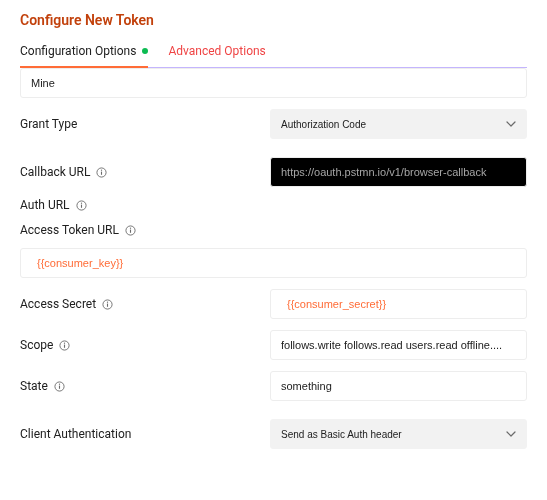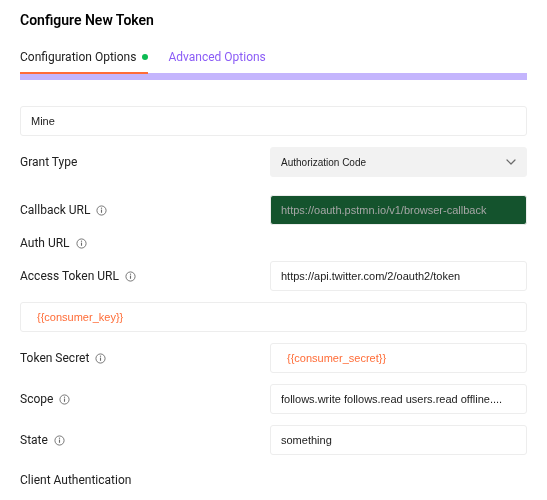--- a/index.html
+++ b/index.html
@@ -8,33 +8,33 @@
     font-size: 12px;
     color: #212121;
     background: #fff;
     width: 547px;
     height: 500px;
     padding: 12px 20px 18px 20px;
   }
   .title {
     font-size: 14px;
     font-weight: 600;
-    color: #000000;
-    margin-bottom: 18px;
+    color: #c2410c;
+    margin-bottom: 12px;
   }
   .tabs {
     display: flex;
     gap: 20px;
-    border-bottom: 7px solid #c4b5fd;
-    margin-bottom: 26px;
+    border-bottom: 1px solid #c4b5fd;
+    margin-bottom: 0;
   }
   .tab {
     padding: 4px 0 8px 0;
     font-size: 12px;
-    color: #8b5cf6;
+    color: #ef4444;
     cursor: pointer;
     display: flex;
     align-items: center;
     gap: 6px;
     border-bottom: 2px solid transparent;
     margin-bottom: -1px;
   }
   .tab.active {
     color: #212121;
     border-bottom-color: #ff6c37;
@@ -74,21 +74,21 @@
     display: flex;
     align-items: center;
     font-family: Liberation Sans, sans-serif;
     overflow: hidden;
     white-space: nowrap;
     text-overflow: ellipsis;
   }
   .input::placeholder { color: #a6a6a6; }
   .input.readonly {
     color: #a6a6a6;
-    background: #14532d;
+    background: #000000;
   }
   .input.var {
     color: #ff6c37;
     padding-left: 16px;
   }
   .select {
     background: #f2f2f2;
     border-color: #f2f2f2;
     justify-content: space-between;
     cursor: pointer;
@@ -172,34 +172,31 @@
   <div class="label">
     <span>Access Token URL</span>
     <span class="info-icon">
       <svg viewBox="0 0 12 12">
           <circle cx="6" cy="6" r="5" stroke="#6b6b6b" stroke-width="1" fill="none"></circle>
           <rect x="5.4" y="5" width="1.2" height="3.5" fill="#6b6b6b"></rect>
           <circle cx="6" cy="3.5" r="0.7" fill="#6b6b6b"></circle>
         </svg>
     </span>
   </div>
-  <div class="field">
-    <input class="input" value="https://api.twitter.com/2/oauth2/token" style="">
-  </div>
 </div>
 
 <div class="row">
   <div class="field">
     <input class="input var" value="{{consumer_key}}" style="">
   </div>
 </div>
 
 <div class="row">
   <div class="label">
-    <span>Token Secret</span>
+    <span>Access Secret</span>
     <span class="info-icon">
       <svg viewBox="0 0 12 12">
           <circle cx="6" cy="6" r="5" stroke="#6b6b6b" stroke-width="1" fill="none"></circle>
           <rect x="5.4" y="5" width="1.2" height="3.5" fill="#6b6b6b"></rect>
           <circle cx="6" cy="3.5" r="0.7" fill="#6b6b6b"></circle>
         </svg>
     </span>
   </div>
   <div class="field">
     <input class="input var" value="{{consumer_secret}}" style="">
@@ -235,13 +232,21 @@
   </div>
   <div class="field">
     <input class="input" value="something" style="">
   </div>
 </div>
 
 <div class="row">
   <div class="label">
     <span>Client Authentication</span>
   </div>
+  <div class="field">
+    <div class="select">
+      <span>Send as Basic Auth header</span>
+      <svg class="chev" viewBox="0 0 10 10">
+          <path d="M1 3 L5 7 L9 3" stroke="#6b6b6b" stroke-width="1.2" fill="none" stroke-linecap="round" stroke-linejoin="round"></path>
+        </svg>
+    </div>
+  </div>
 </div>
 
 </body></html>

